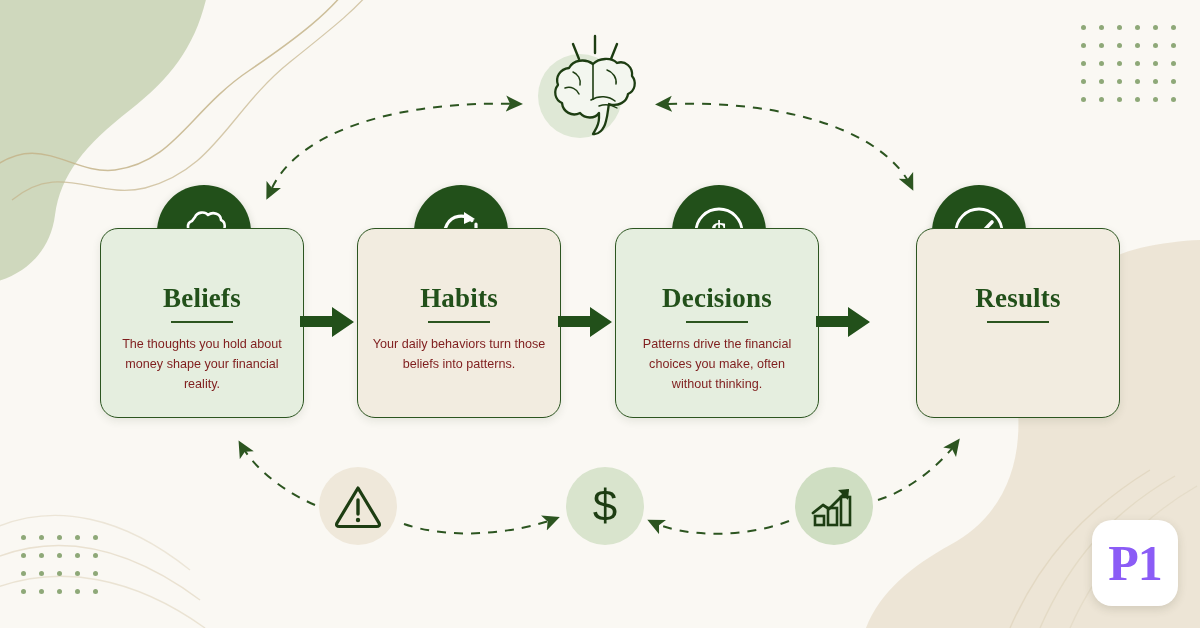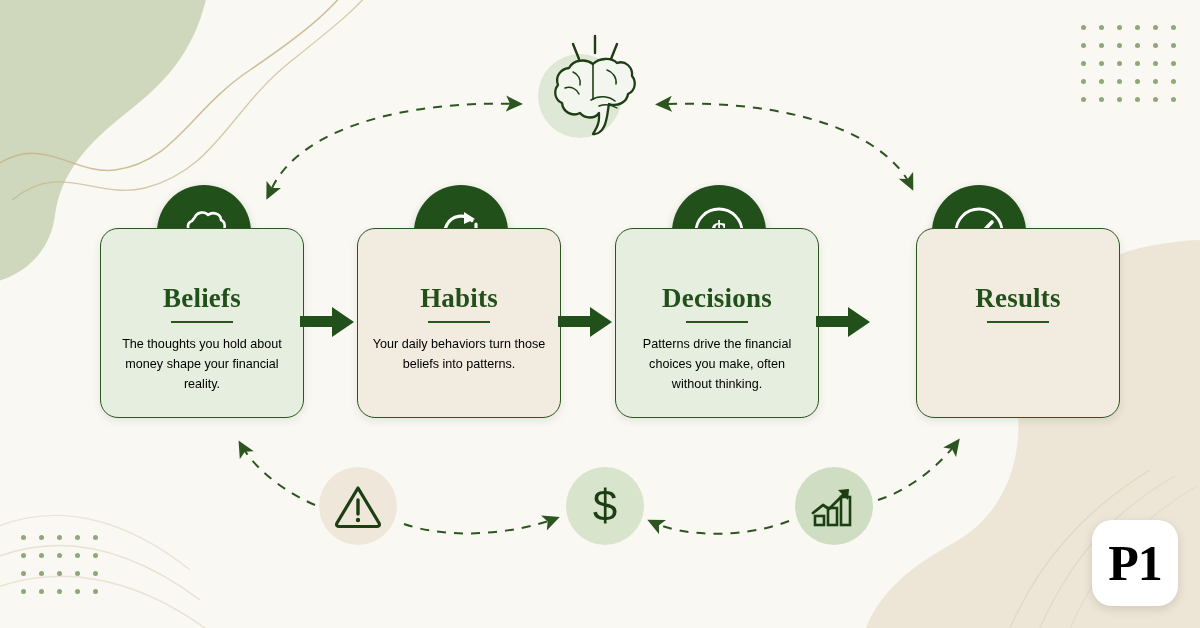--- a/index.html
+++ b/index.html
@@ -103,21 +103,21 @@
   .card-rule {
     width: 62px;
     height: 1.6px;
     background: #2c5520;
     margin: 9px 0 11px 0;
   }
   .card-desc {
     font-family: "Liberation Sans", sans-serif;
     font-size: 12.6px;
     line-height: 1.62;
-    color: #000000;
+    color: #7f1d1d;
     text-align: center;
     margin: 0;
   }
 
   
   .badge {
     position: absolute;
     width: 94px;
     height: 94px;
     border-radius: 50%;
@@ -204,21 +204,21 @@
     background: #ffffff;
     box-shadow: 0 3px 10px rgba(60,60,40,0.16);
     display: flex;
     align-items: center;
     justify-content: center;
   }
   #logo-text {
     font-family: "Liberation Serif", serif;
     font-weight: 700;
     font-size: 50px;
-    color: #000000;
+    color: #8b5cf6;
     line-height: 1;
     letter-spacing: -1px;
   }
 </style>
 </head>
 <body>
 
 <div id="canvas">
 
   <svg class="bg-layer" width="1200" height="628" viewBox="0 0 1200 628">

